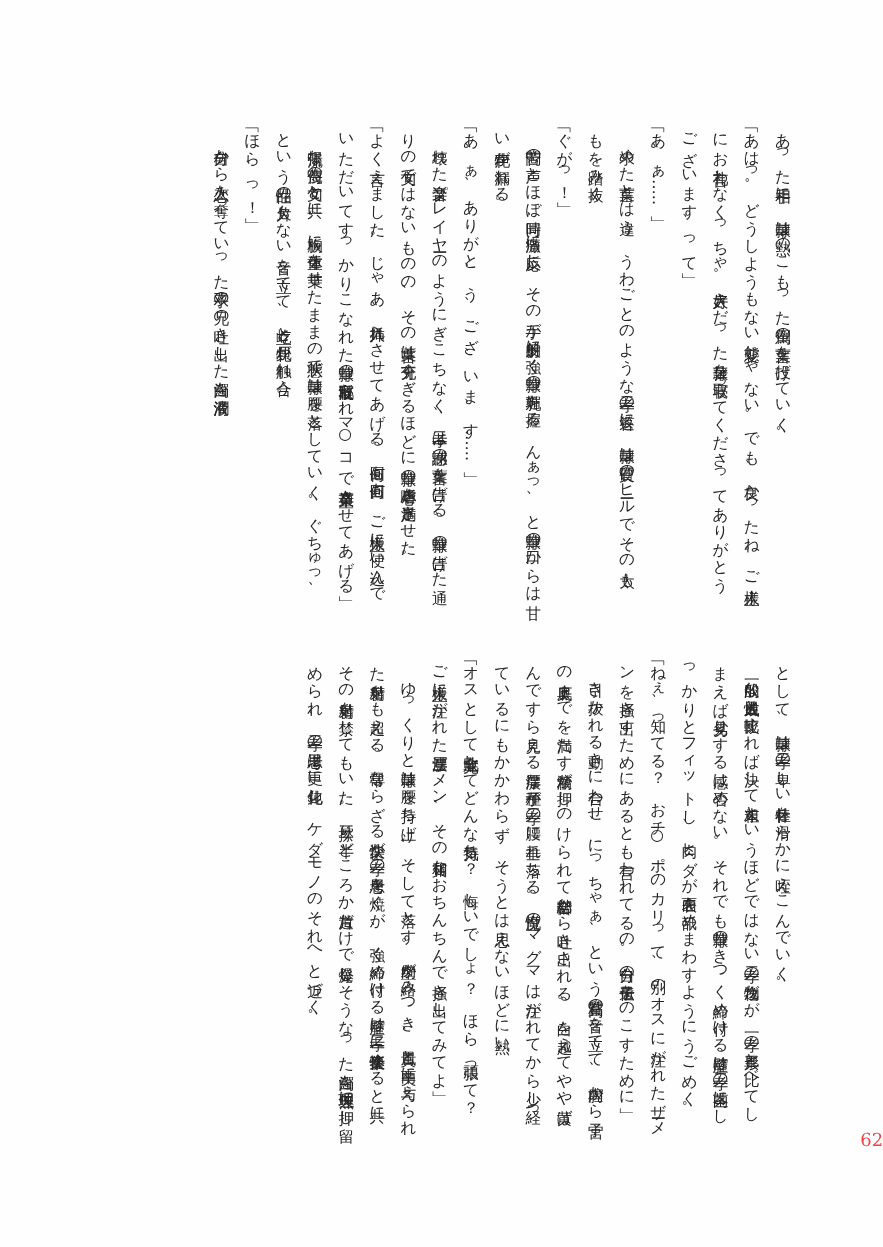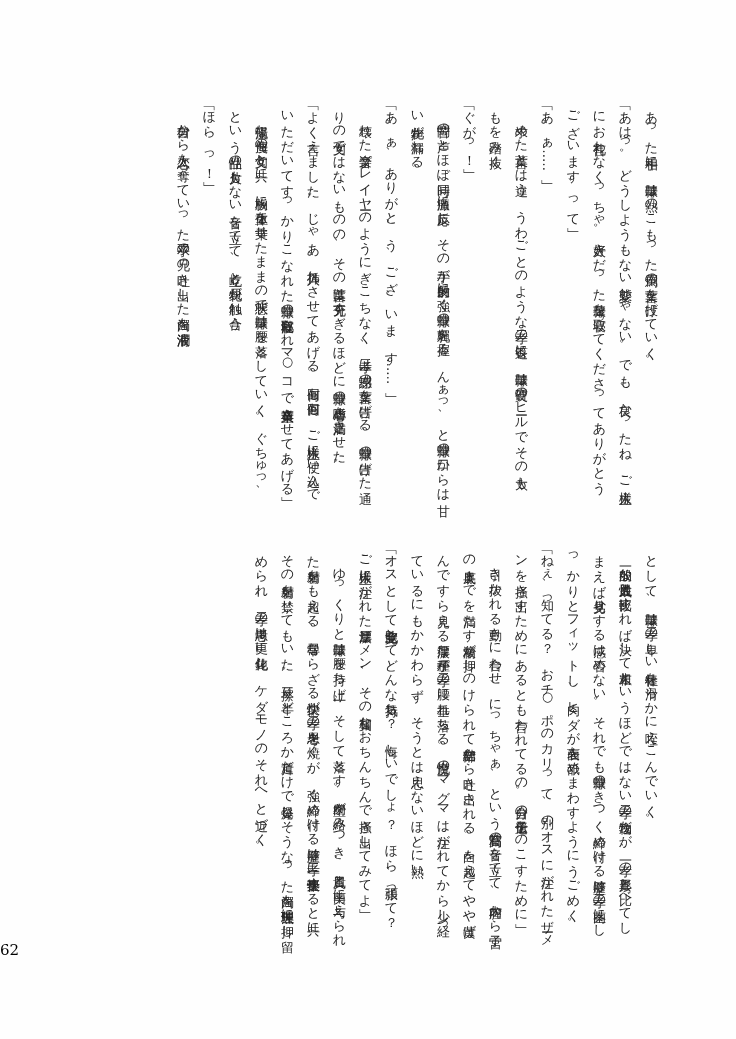--- a/index.html
+++ b/index.html
@@ -46,23 +46,23 @@
     top: 102px;
   }
   #block-bottom {
     top: 546px;
   }
   .page-number {
     position: absolute;
     top: 941px;
     left: 0;
     width: 736px;
-    text-align: left;
+    text-align: right;
     font-size: 15px;
-    color: #000000;
+    color: #ef4444;
   }
 </style>
 </head>
 <body>
 
 <div class="page">
 
   <section class="vblock" id="block-top" lang="ja">
     <p>あった相手に、隷華は熱のこもった罵倒の言葉を投げていく。</p>
     <p>「あはっ。どうしようもない変態じゃない。でも、良かったね。ご主人様にお礼言わなくっちゃ。大好きだった隷華を寝取ってくださってありがとうございます、って」</p>

